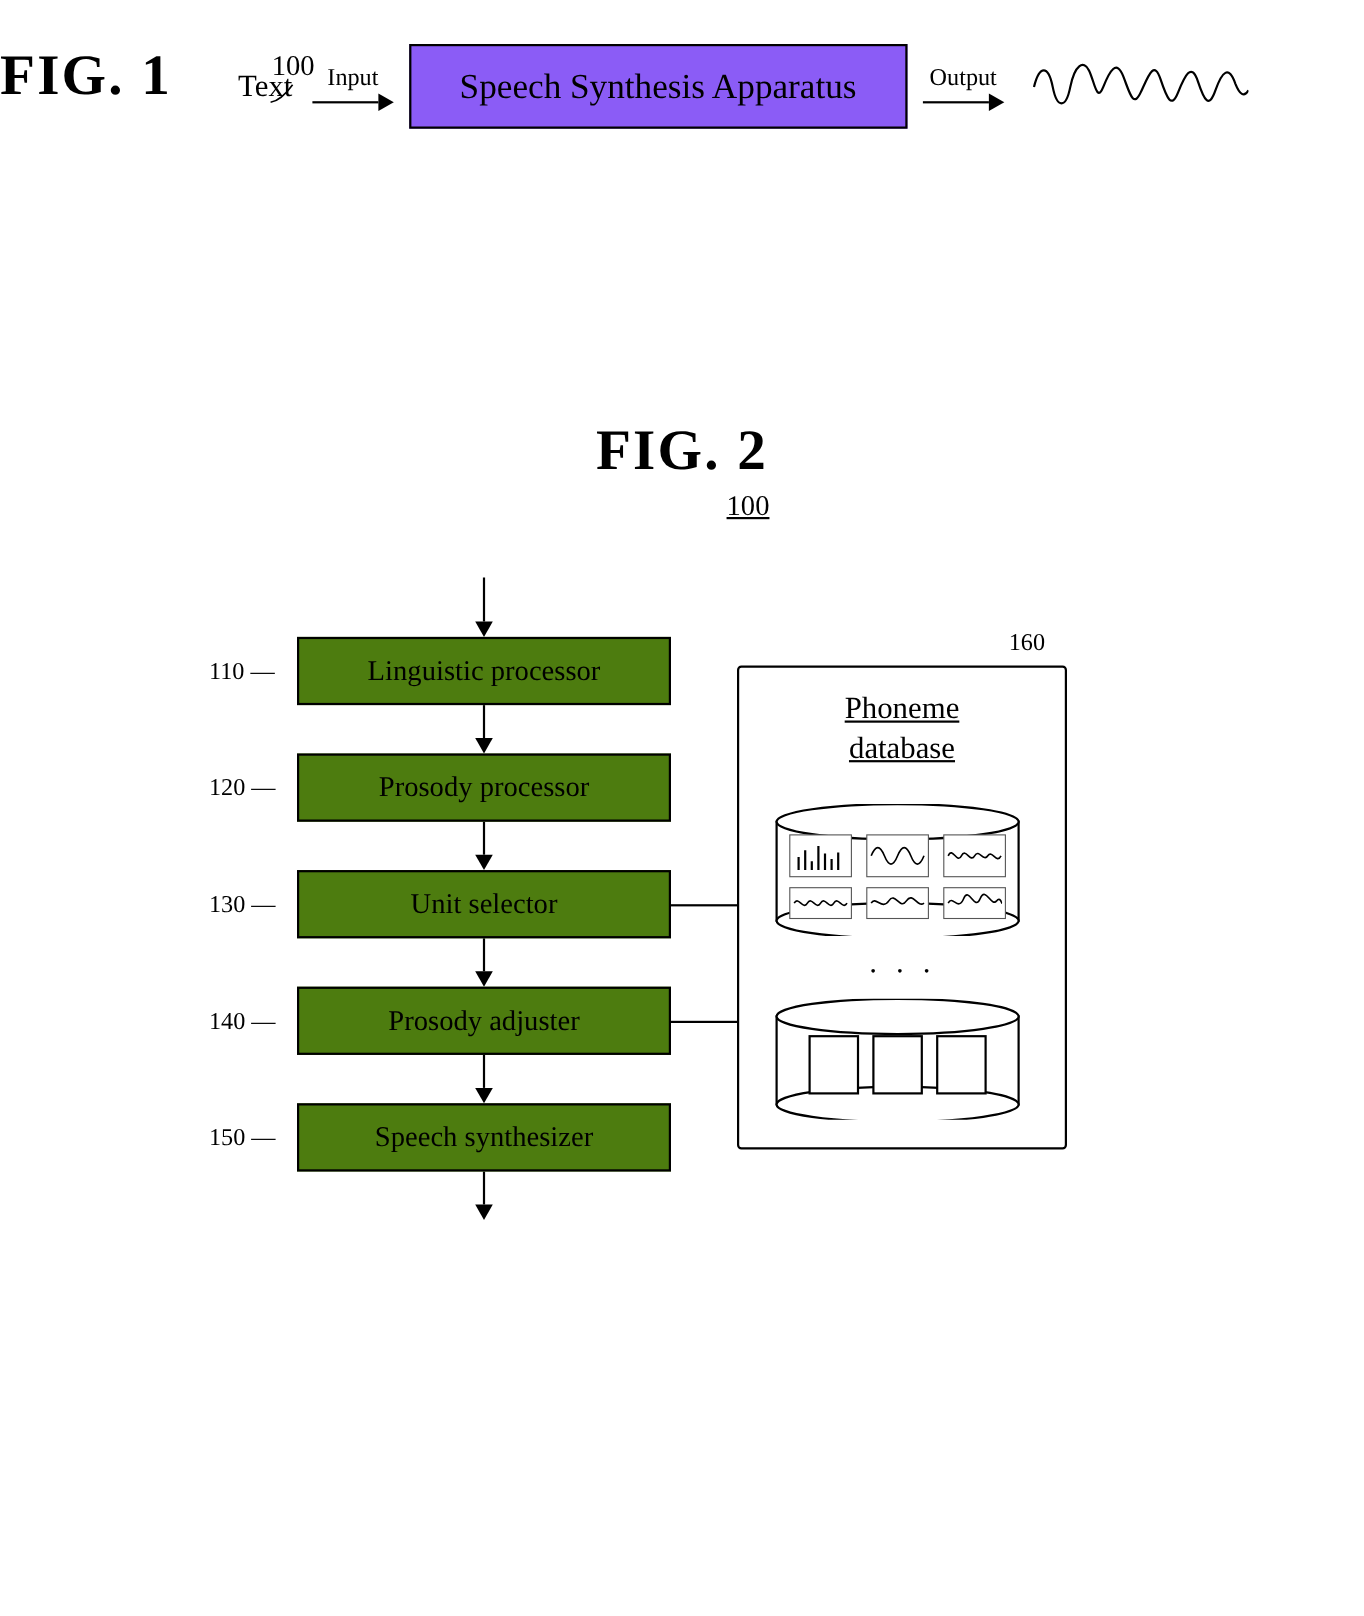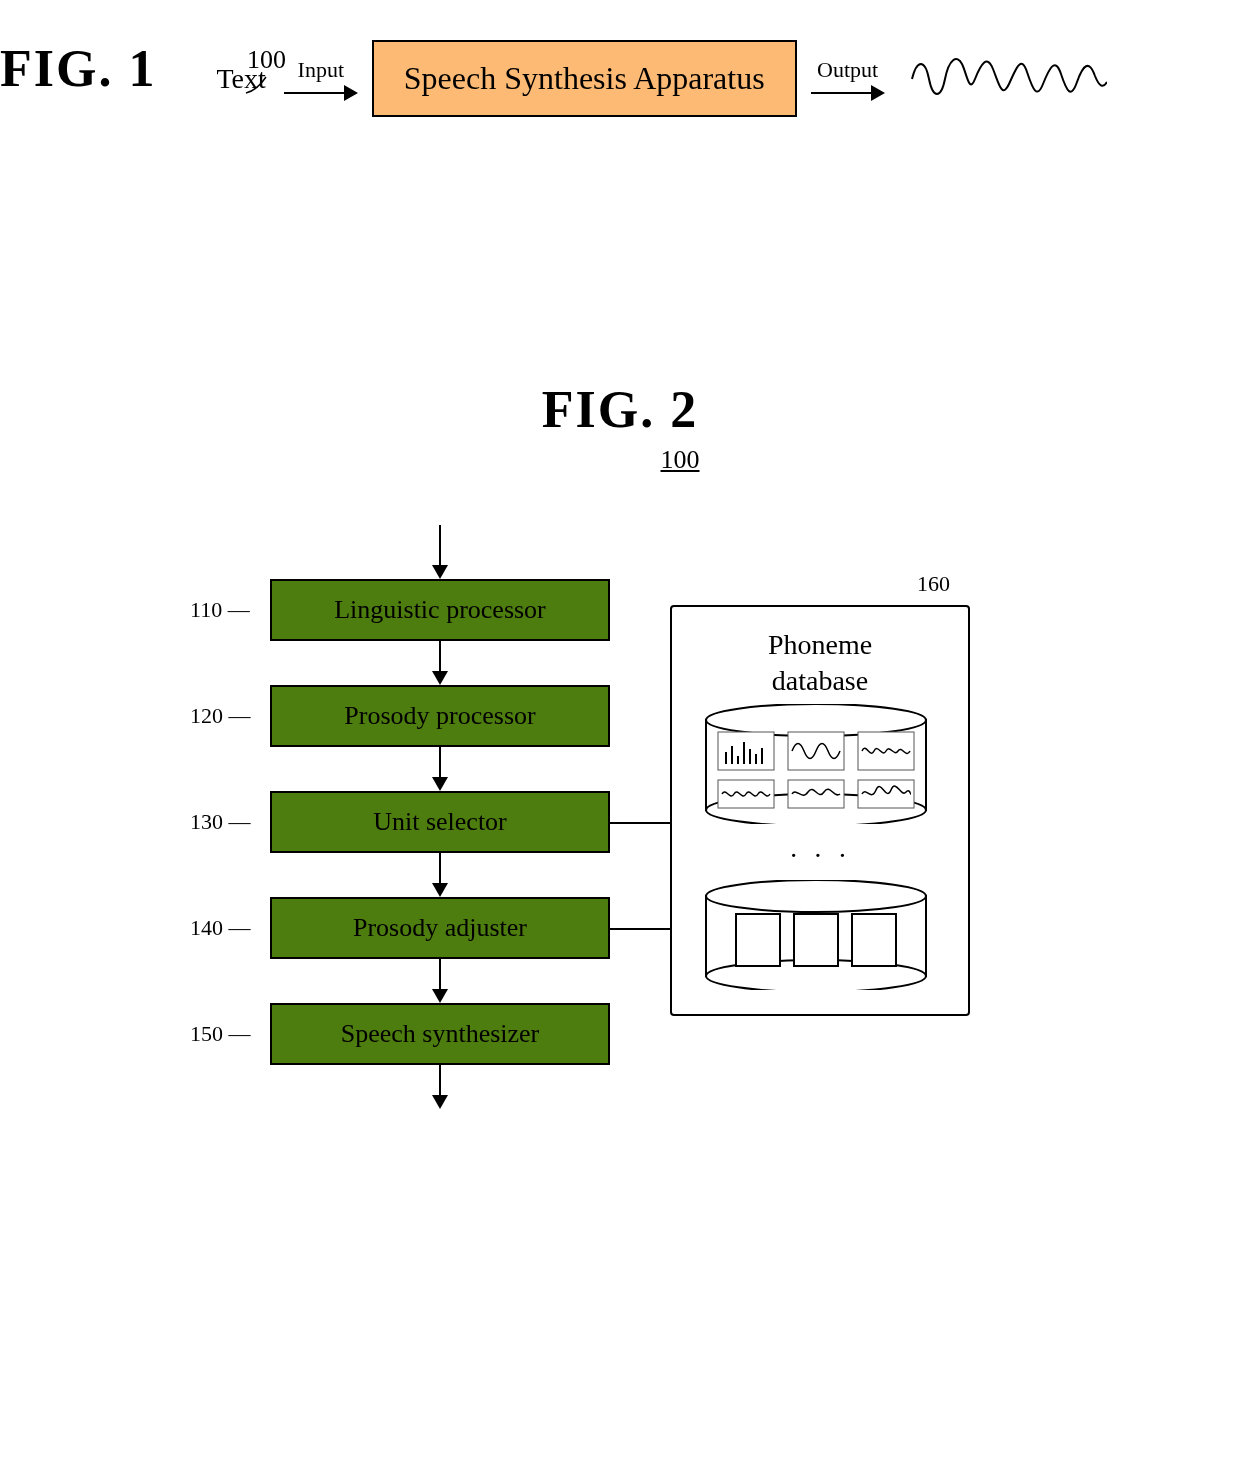--- a/index.html
+++ b/index.html
@@ -60,23 +60,23 @@
     }
     .arrow-down-head {
       width: 0;
       height: 0;
       border-left: 8px solid transparent;
       border-right: 8px solid transparent;
       border-top: 14px solid #000;
     }
     .main-box {
       border: 2px solid #000;
-      padding: 18px 30px;
+      padding: 18px 44px;
       font-size: 32px;
-      background: #fdba74;
+      background: #8b5cf6;
       white-space: nowrap;
     }
 
     
     .wave-svg {
       margin-left: 8px;
     }
 
     
     .fig2-container {
@@ -162,22 +162,23 @@
     }
     .db-label-160 {
       font-size: 22px;
       position: absolute;
       top: -30px;
       right: 30px;
     }
     .db-title {
       font-size: 28px;
       text-align: center;
-      margin-bottom: 4px;
+      margin-bottom: 31px;
       line-height: 1.3;
+      text-decoration: underline;
     }
 
     .dots-area {
       text-align: center;
       font-size: 28px;
       letter-spacing: 4px;
       margin: 8px 0;
     }
 
     

